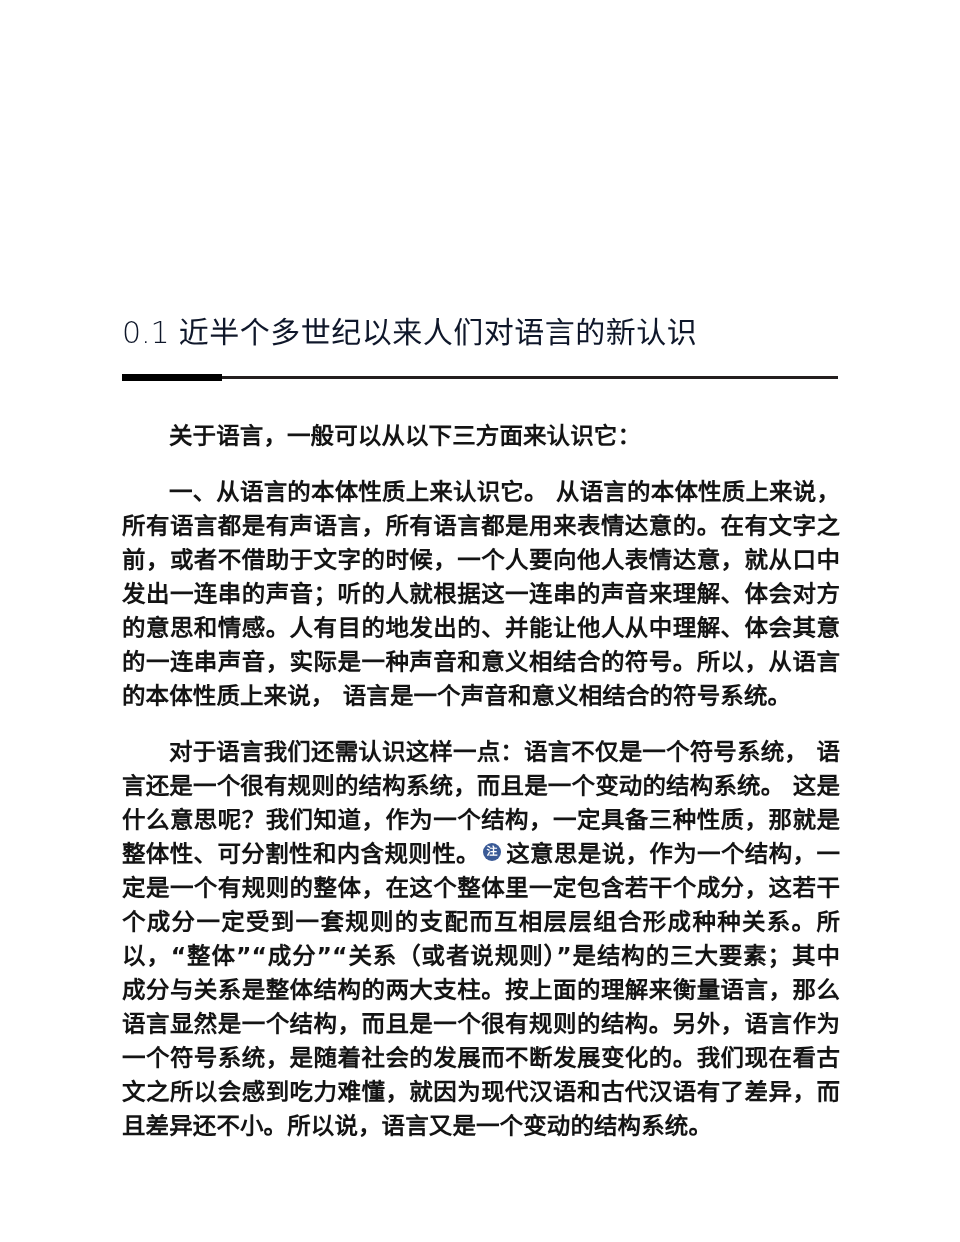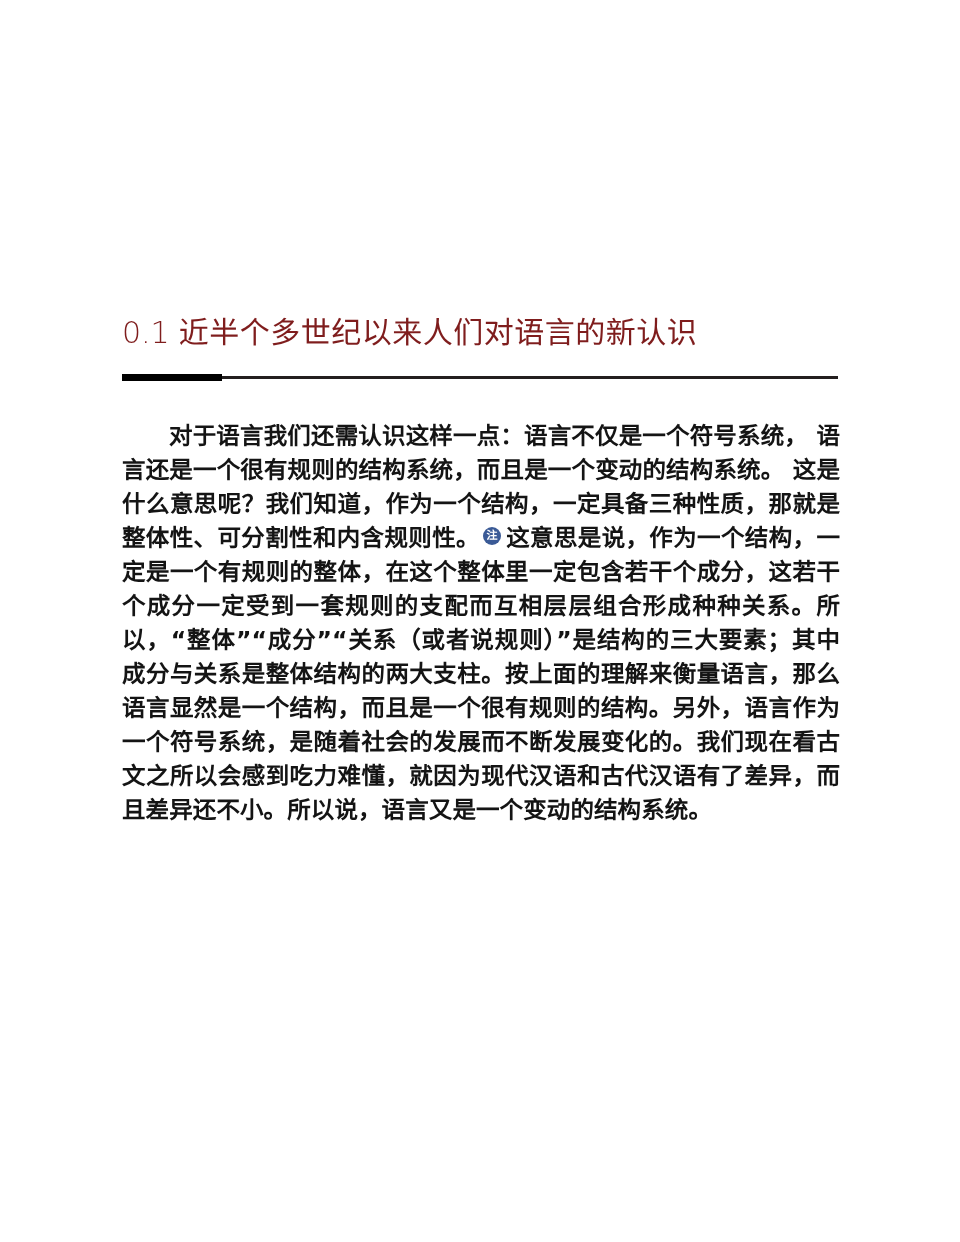--- a/index.html
+++ b/index.html
@@ -25,21 +25,21 @@
     width: 718px;
   }
 
   
   .section-heading {
     margin: 0;
     padding-top: 314px;
     font-size: 30px;
     line-height: 1.25;
     font-weight: 400;
-    color: #7f1d1d;
+    color: #0f172a;
     letter-spacing: 0.5px;
     white-space: nowrap;
   }
 
   .section-heading .sec-num {
     font-family: "DejaVu Sans", "Liberation Sans", sans-serif;
     font-weight: 300;
     letter-spacing: 0px;
   }
 
@@ -123,19 +123,21 @@
       <span class="sec-num">0.1</span><span class="sec-title">近半个多世纪以来人们对语言的新认识</span>
     </h1>
 
     <div class="heading-rule">
       <div class="rule-thin"></div>
       <div class="rule-thick"></div>
     </div>
 
     <div class="body-text">
 
+      <p class="para">关于语言，一般可以从以下三方面来认识它：</p>
 
+      <p class="para">一、从语言的本体性质上来认识它。 从语言的本体性质上来说，所有语言都是有声语言，所有语言都是用来表情达意的。在有文字之前，或者不借助于文字的时候，一个人要向他人表情达意，就从口中发出一连串的声音；听的人就根据这一连串的声音来理解、体会对方的意思和情感。人有目的地发出的、并能让他人从中理解、体会其意的一连串声音，实际是一种声音和意义相结合的符号。所以，从语言的本体性质上来说， 语言是一个声音和意义相结合的符号系统。</p>
 
       <p class="para last"><span>对于语言我们还需认识这样一点：语言不仅是一个符号系统， 语言还是一个很有规则的结构系统，而且是一个变动的结构系统。 这是什么意思呢？我们知道，作为一个结构，一定具备三种性质，那就是整体性、可分割性和内含规则性。</span><span class="footnote-badge">注</span><span>这意思是说，作为一个结构，一定是一个有规则的整体，在这个整体里一定包含若干个成分，这若干个成分一定受到一套规则的支配而互相层层组合形成种种关系。所以，“整体”“成分”“关系（或者说规则）”是结构的三大要素；其中成分与关系是整体结构的两大支柱。按上面的理解来衡量语言，那么语言显然是一个结构，而且是一个很有规则的结构。另外，语言作为一个符号系统，是随着社会的发展而不断发展变化的。我们现在看古文之所以会感到吃力难懂，就因为现代汉语和古代汉语有了差异，而且差异还不小。所以说，语言又是一个变动的结构系统。</span></p>
 
     </div>
   </div>
 </div>
 
 </body></html>

